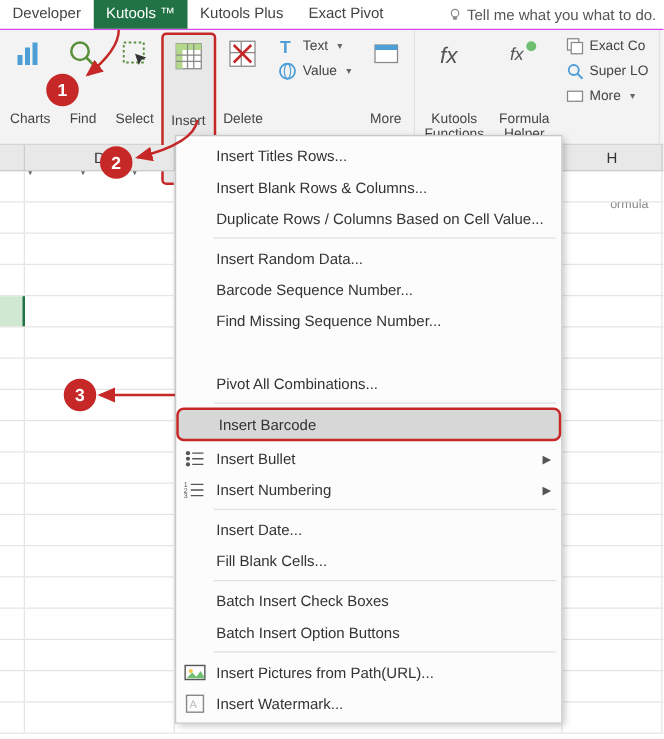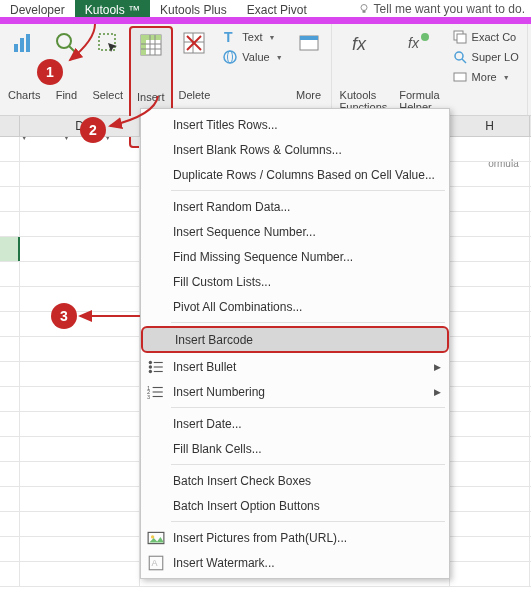--- a/index.html
+++ b/index.html
@@ -1,29 +1,29 @@
 <!DOCTYPE html>
 <html><head>
 <meta charset="utf-8">
 <style>
 * { margin: 0; padding: 0; box-sizing: border-box; font-family: "Segoe UI", Tahoma, sans-serif; }
 body { width: 531px; height: 591px; background: #fff; overflow: hidden; position: relative; font-size: 12px; }
 
-.tabs { display: flex; background: #fff; border-bottom: 7px solid #d946ef; height: 24px; align-items: stretch; }
+.tabs { display: flex; background: #fff; border-bottom: 1px solid #d946ef; height: 24px; align-items: stretch; }
 .tab { padding: 3px 10px; font-size: 12px; color: #444; cursor: pointer; }
 .tab.active { background: #217346; color: #fff; }
 .tell-me { display: flex; align-items: center; gap: 4px; color: #555; margin-left: auto; padding: 3px 6px; }
 .bulb { width: 12px; height: 12px; }
 
 .ribbon { display: flex; background: #f3f3f3; border-bottom: 1px solid #d4d4d4; height: 92px; }
 .group { display: flex; flex-direction: column; align-items: center; justify-content: space-between; padding: 2px 2px 0; border-right: 1px solid #e1e1e1; }
 .group-row { display: flex; align-items: flex-start; }
 .btn-lg { display: flex; flex-direction: column; align-items: center; padding: 2px 6px; cursor: pointer; min-width: 40px; gap: 31px; }
 .btn-lg .ico { width: 26px; height: 26px; margin: 2px 0; }
-.btn-lg .lbl { font-size: 11px; color: #444; text-align: left; line-height: 12px; }
+.btn-lg .lbl { font-size: 11px; color: #444; text-align: center; line-height: 12px; }
 .btn-lg .dd { font-size: 8px; color: #666; margin-top: 1px; }
 
 .insert-hl { border: 2px solid #c62828; border-radius: 4px; background: #e8e8e8; }
 
 .col-stack { display: flex; flex-direction: column; gap: 2px; padding: 2px 4px; }
 .stack-item { display: flex; align-items: center; gap: 4px; font-size: 11px; color: #444; cursor: pointer; padding: 1px 2px; }
 .stack-item .si { width: 16px; height: 16px; }
 .stack-item .dd { font-size: 7px; color: #666; margin-left: 2px; }
 
 .grp-lbl { font-size: 10px; color: #888; padding: 2px 0 3px; width: 100%; text-align: right; padding-right: 6px; }
@@ -54,21 +54,21 @@
 <div class="tabs">
   <div class="tab">Developer</div>
   <div class="tab active">Kutools ™</div>
   <div class="tab">Kutools Plus</div>
   <div class="tab">Exact Pivot</div>
   <div class="tell-me">
     <svg class="bulb" viewBox="0 0 16 16">
         <circle cx="8" cy="6" r="4" fill="none" stroke="#888" stroke-width="1.2"></circle>
         <rect x="6" y="10" width="4" height="3" fill="#888"></rect>
       </svg>
-    <span>Tell me want you want to do.</span>
+    <span>Tell me what you what to do.</span>
   </div>
 </div>
 
 <div class="ribbon">
   <div class="group">
     <div class="group-row">
       <div class="btn-lg">
         <svg class="ico" viewBox="0 0 26 26">
             <rect x="3" y="14" width="4" height="8" fill="#4e9fd8"></rect>
             <rect x="9" y="8" width="4" height="14" fill="#4e9fd8"></rect>
@@ -324,29 +324,28 @@
       <span class="mico"></span>
       <span>Duplicate Rows / Columns Based on Cell Value...</span>
     </div>
   <div class="sep"></div>
   <div class="mi">
       <span class="mico"></span>
       <span>Insert Random Data...</span>
     </div>
   <div class="mi">
       <span class="mico"></span>
-      <span>Insert Sequence Number...</span>
+      <span>Barcode Sequence Number...</span>
     </div>
   <div class="mi">
       <span class="mico"></span>
       <span>Find Missing Sequence Number...</span>
     </div>
   <div class="mi">
       <span class="mico"></span>
-      <span>Fill Custom Lists...</span>
     </div>
   <div class="mi">
       <span class="mico"></span>
       <span>Pivot All Combinations...</span>
     </div>
   <div class="sep"></div>
   <div class="mi hl">
       <span class="mico"></span>
       <span>Insert Barcode</span>
     </div>

